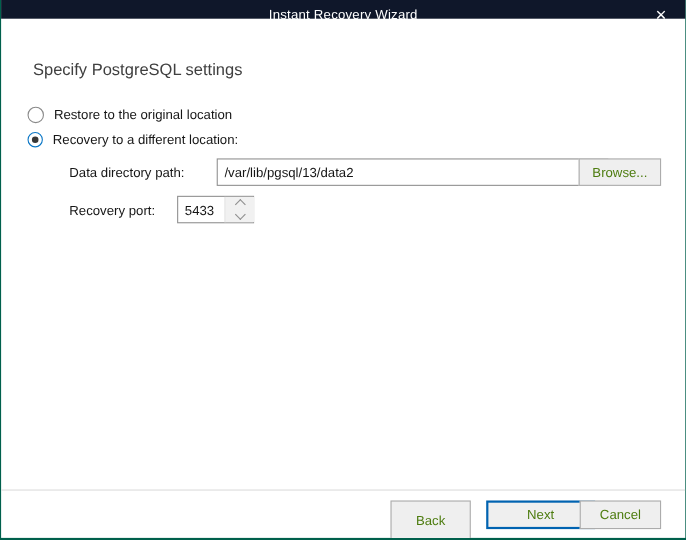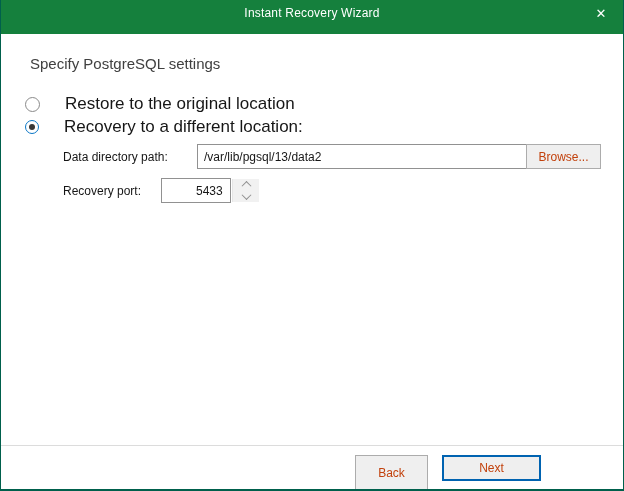--- a/index.html
+++ b/index.html
@@ -11,22 +11,22 @@
     box-sizing:border-box;
     background:#ffffff;
     border-left:1px solid #00604C;
     border-right:1px solid #00604C;
     border-bottom:2px solid #00604C;
     overflow:hidden;
   }
 
   
   .titlebar {
-    position:absolute; top:0; left:-1px; right:-1px; height:34px;
-    background:#15803d;
+    position:absolute; top:0; left:-1px; right:-1px; height:17px;
+    background:#0f172a;
   }
   .titlebar .title {
     display:block; width:100%; text-align:center;
     line-height:27px; font-size:12px; color:#ffffff;
     letter-spacing:.2px;
   }
   .close-btn {
     position:absolute; top:0; right:6px; width:34px; height:27px;
     background:transparent; border:none; padding:0;
     color:#ffffff; font-size:13px; line-height:27px; text-align:center;
@@ -47,54 +47,53 @@
   .radio-row.r1 { top:96px; }
   .radio-row.r2 { top:119px; }
   .radio-circle {
     width:13px; height:13px; border-radius:50%;
     border:1px solid #8a8a8a; background:#fff;
     display:inline-flex; align-items:center; justify-content:center;
     flex:0 0 auto;
   }
   .radio-circle.selected { border:1.5px solid #0B77C6; width:12px; height:12px; }
   .radio-dot { width:6px; height:6px; border-radius:50%; background:#373737; }
-  .radio-label { font-size:17px; color:#161616;margin-left:16px; }
+  .radio-label { font-size:12px; color:#161616; }
 
   
   .field-label { position:absolute; left:62px; font-size:12px; color:#161616; }
   .lbl-dir  { top:150px; }
   .lbl-port { top:184px; }
 
   .text-input {
     position:absolute; left:160px; top:144px;
     width:356px; height:25px; box-sizing:border-box;
     border:1px solid #919191; background:#fff;
     font-family:inherit; font-size:12px; color:#161616;
     padding:0 6px; outline:none;margin-left:36px;
   }
 
   .btn {
     box-sizing:border-box;
-    background:#EFEFEF; border:1px solid #ACACAC; color:#c2410c;
+    background:#EFEFEF; border:1px solid #ACACAC; color:#4d7c0f;
     font-family:inherit; font-size:12px; text-align:center;
     cursor:pointer; padding:0;
   }
   .browse-btn { position:absolute; left:525px; top:144px; width:75px; height:25px; }
 
   
   .spinner {
     position:absolute; left:160px; top:178px; width:70px; height:25px;
     box-sizing:border-box; border:1px solid #919191; background:#fff;
     display:flex;
   }
   .spinner input {
     flex:1 1 auto; width:36px; border:none; outline:none;
     font-family:inherit; font-size:12px; color:#161616; padding:0 0 0 6px;
     background:transparent;
-    margin-left:28px;
   }
   .spin-col { flex:0 0 26px; display:flex; flex-direction:column; background:#F1F1F1; border-left:1px solid #E6E6E6; }
   .spin-btn {
     flex:1 1 50%; border:none; background:transparent; padding:0; margin:0;
     display:flex; align-items:center; justify-content:center; cursor:pointer;
   }
   .chev { width:6px; height:6px; border-left:1.5px solid #8f8f8f; border-top:1.5px solid #8f8f8f; }
   .chev.up   { transform:rotate(45deg) translate(1px,1px); }
   .chev.down { transform:rotate(225deg) translate(1px,1px); }
 
@@ -141,14 +140,15 @@
         </button>
       <button class="spin-btn">
           <span class="chev down"></span>
         </button>
     </div>
   </div>
 
   <div class="footer-sep"></div>
   <button class="btn back-btn">Back</button>
   <button class="btn next-btn">Next</button>
+  <button class="btn cancel-btn">Cancel</button>
 
 </div>
 
 </body></html>

